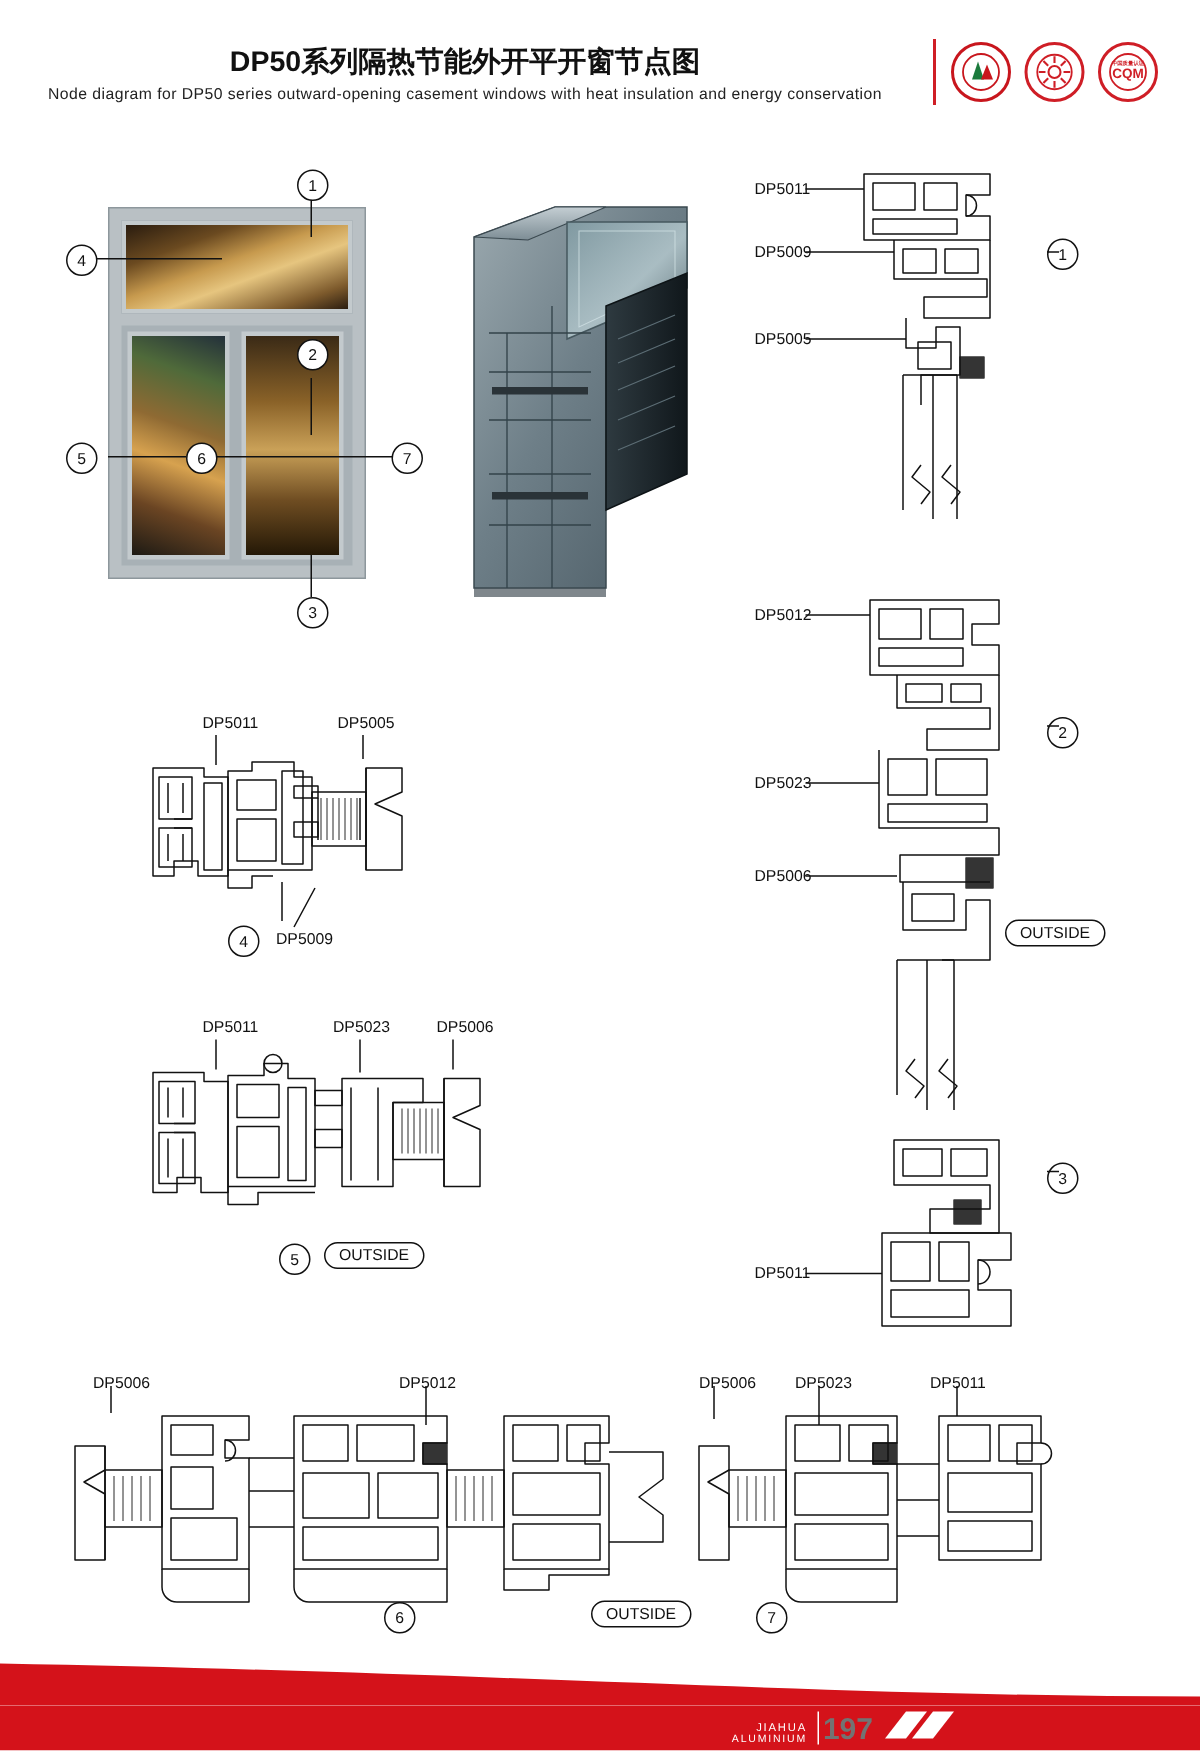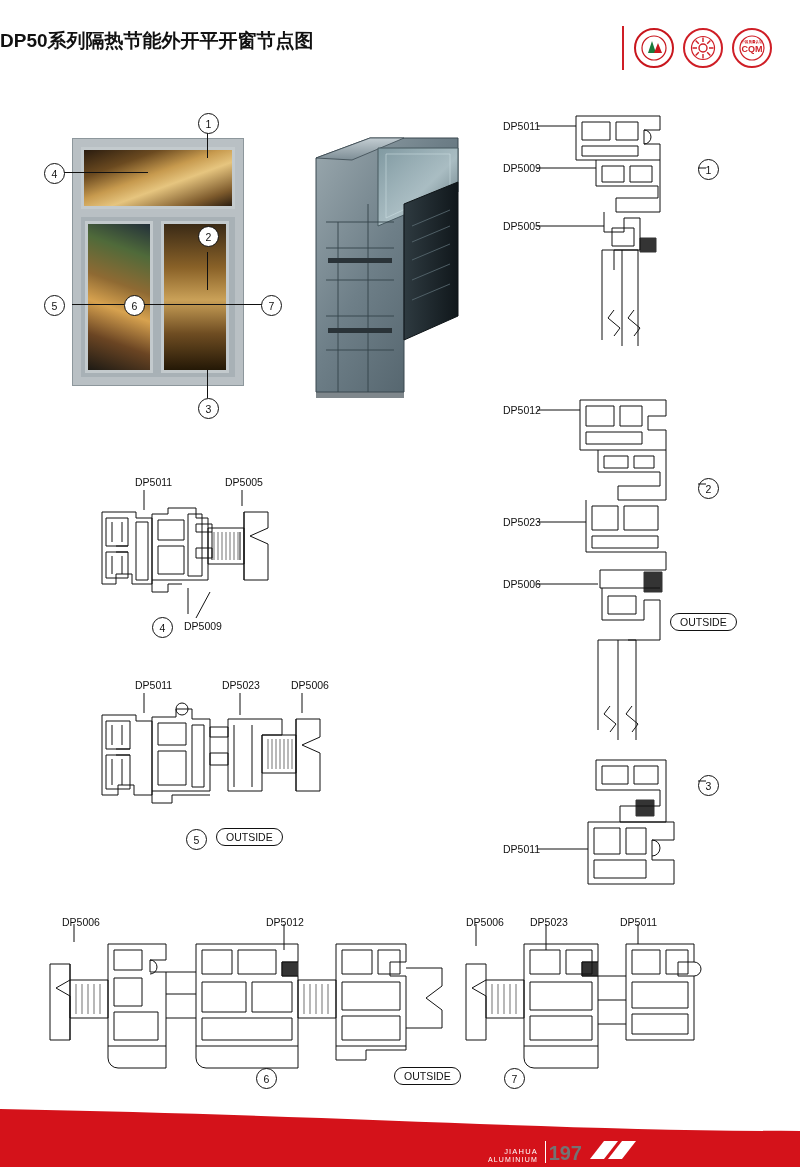--- a/index.html
+++ b/index.html
@@ -9,21 +9,21 @@
     font-family:"Liberation Sans", sans-serif;
     position:relative;
     overflow:hidden;
     color:#111;
   }
   .page{position:relative;width:800px;height:1167px;}
 
   
   .header{position:absolute;left:0;top:0;width:800px;height:88px;}
   .title-cn{
-    position:absolute;left:0;top:28px;width:620px;text-align:left;
+    position:absolute;left:0;top:28px;width:620px;text-align:center;
     font-size:19px;font-weight:bold;letter-spacing:0px;color:#111;
   }
   .title-en{
     position:absolute;left:0;top:57px;width:620px;text-align:center;
     font-size:10.5px;color:#222;letter-spacing:0.3px;
   }
   .hdr-divider{
     position:absolute;left:622px;top:26px;width:2px;height:44px;background:#cf1e26;
   }
   .logos{position:absolute;left:634px;top:28px;display:flex;gap:9px;}
@@ -82,20 +82,21 @@
   .f-sep{position:absolute;right:110px;bottom:4px;width:1px;height:22px;background:#fff;}
   .f-mark{position:absolute;right:14px;bottom:4px;width:54px;height:24px;}
 </style>
 </head>
 <body>
 
 <div class="page">
 
   <div class="header">
     <div class="title-cn">DP50系列隔热节能外开平开窗节点图</div>
+    <div class="title-en">Node diagram for DP50 series outward-opening casement windows with heat insulation and energy conservation</div>
     <div class="hdr-divider"></div>
     <div class="logos">
       <div class="logo l1">
         <svg width="26" height="26" viewBox="0 0 26 26">
           <circle cx="13" cy="13" r="12" fill="#fff" stroke="#c8161d" stroke-width="1.2"></circle>
           <path d="M7 18 L11 6 L15 18 Z" fill="#1a7a3c"></path>
           <path d="M13 18 L17 8 L21 18 Z" fill="#c8161d"></path>
         </svg>
       </div>
       <div class="logo">

